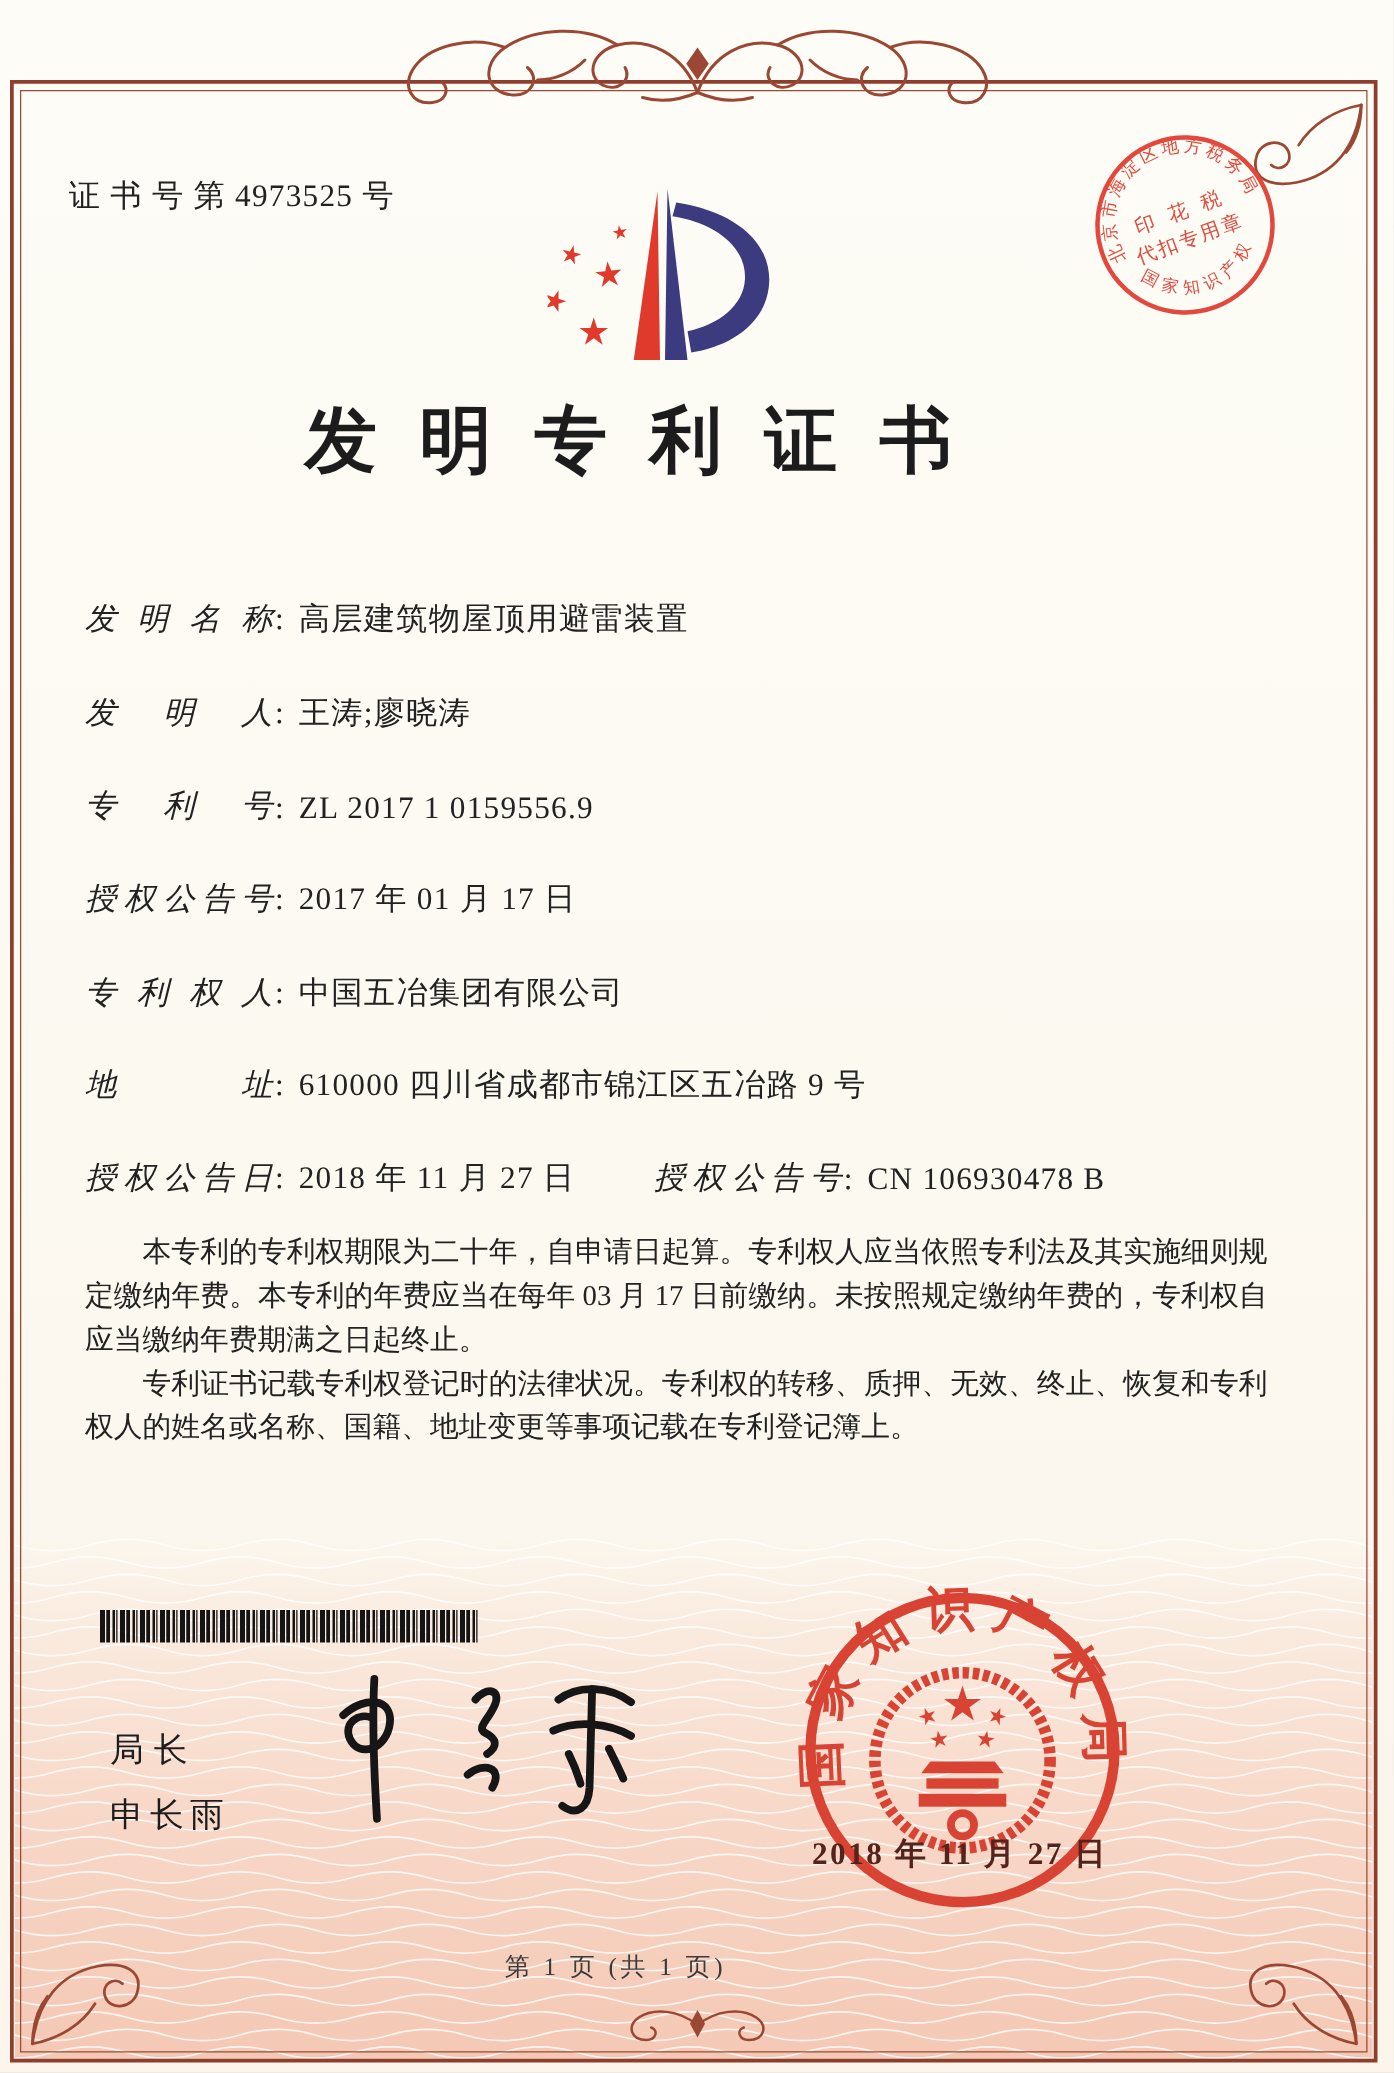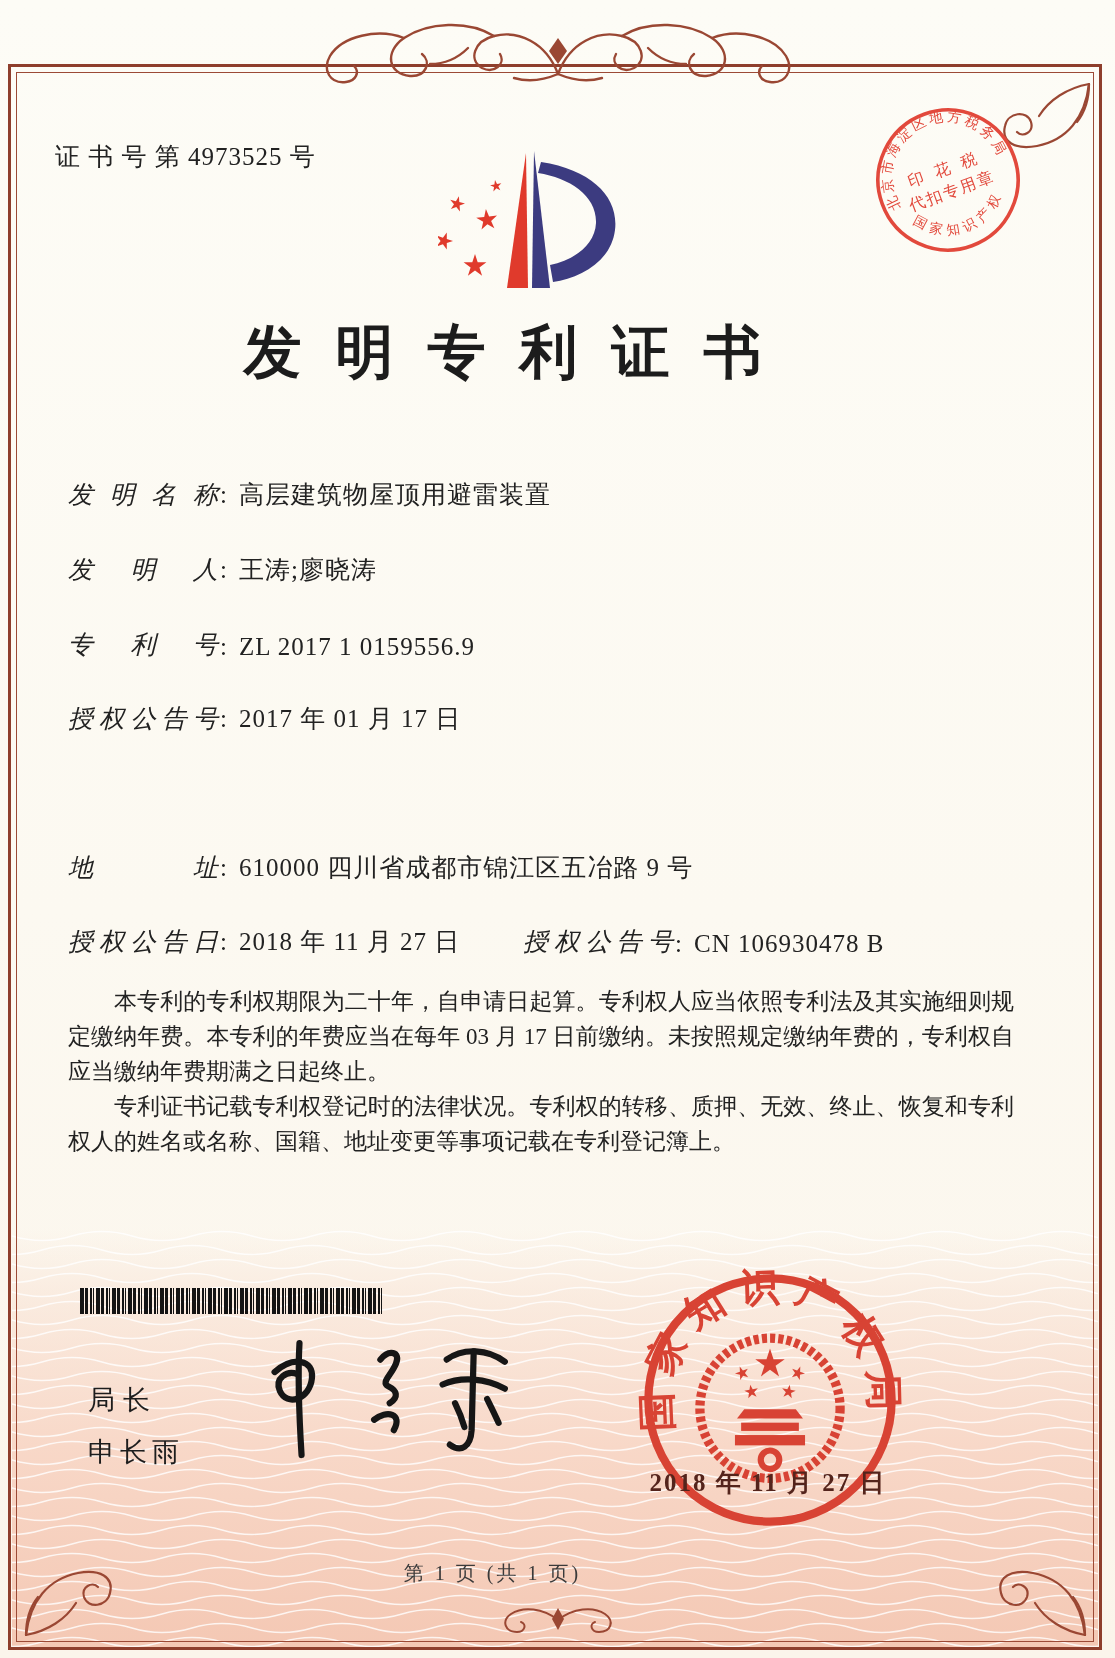--- a/index.html
+++ b/index.html
@@ -176,20 +176,23 @@
   </div>
   <div class="frow" style="top:553px">
     <span class="flabel">发明人</span><span class="fcolon">:</span><span class="fvalue">王涛;廖晓涛</span>
   </div>
   <div class="frow" style="top:628px">
     <span class="flabel">专利号</span><span class="fcolon">:</span><span class="fvalue">ZL 2017 1 0159556.9</span>
   </div>
   <div class="frow" style="top:702px">
     <span class="flabel">授权公告号</span><span class="fcolon">:</span><span class="fvalue">2017 年 01 月 17 日</span>
   </div>
+  <div class="frow" style="top:777px">
+    <span class="flabel">专利权人</span><span class="fcolon">:</span><span class="fvalue">中国五冶集团有限公司</span>
+  </div>
   <div class="frow" style="top:851px">
     <span class="flabel">地址</span><span class="fcolon">:</span><span class="fvalue">610000 四川省成都市锦江区五冶路 9 号</span>
   </div>
   <div class="frow" style="top:925px">
     <span class="flabel">授权公告日</span><span class="fcolon">:</span><span class="fvalue">2018 年 11 月 27 日</span>
   </div>
   <div class="frow2" style="left:510px;top:925px">
     <span class="flabel">授权公告号</span><span class="fcolon">:</span><span class="fvalue">CN 106930478 B</span>
   </div>
 

